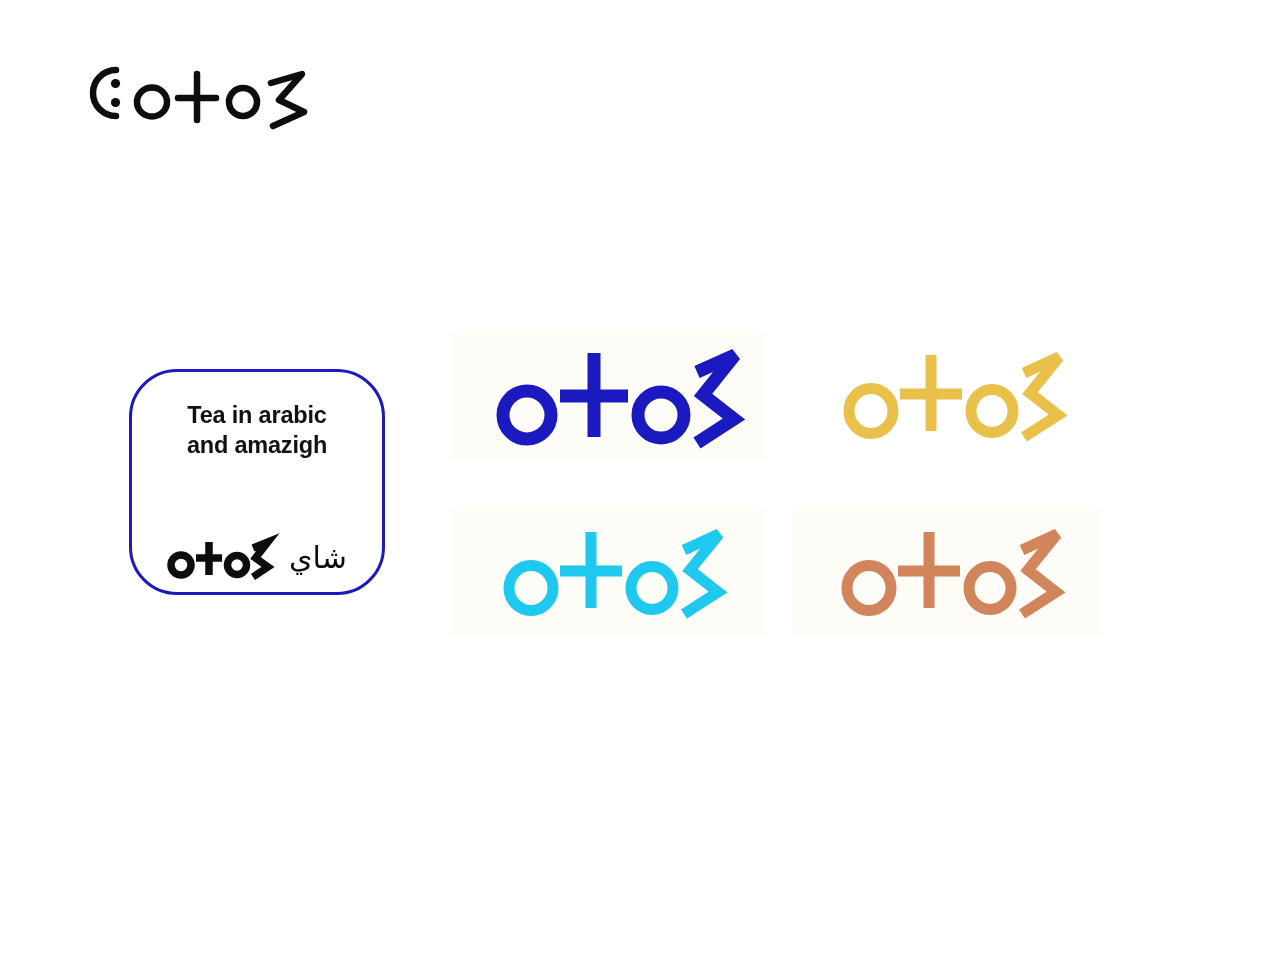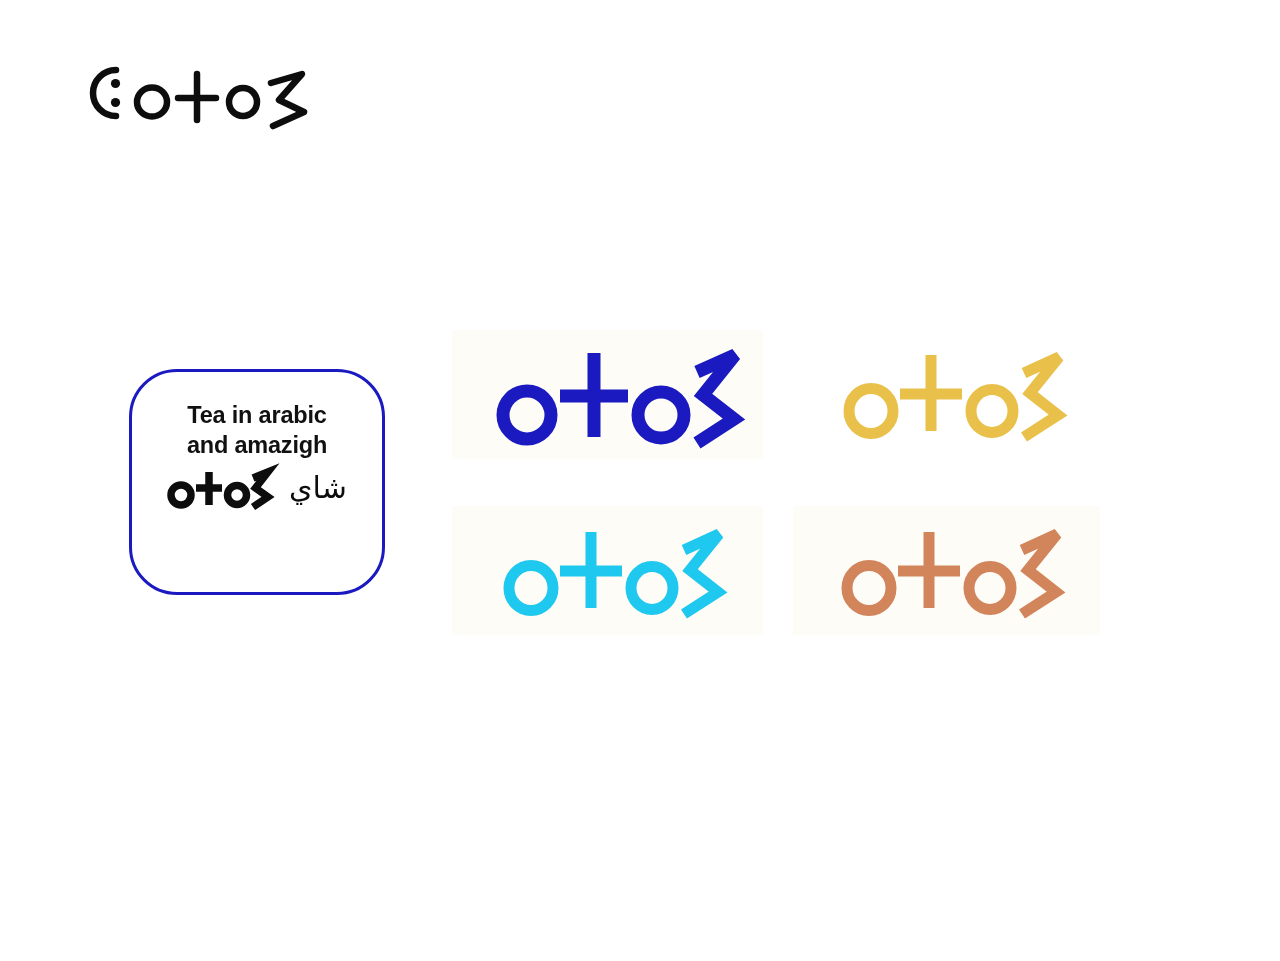--- a/index.html
+++ b/index.html
@@ -33,21 +33,21 @@
     top: 369px;
     width: 256px;
     height: 226px;
     box-sizing: border-box;
     border: 3px solid #1a1ac0;
     border-radius: 48px;
     background: #ffffff;
     display: flex;
     flex-direction: column;
     align-items: center;
-    justify-content: flex-start;
+    justify-content: space-between;
     padding: 28px 16px 12px 16px;
   }
   #card-heading {
     font-size: 23.5px;
     font-weight: 700;
     line-height: 1.28;
     letter-spacing: -0.2px;
     color: #111111;
     text-align: center;
     margin: 0;

